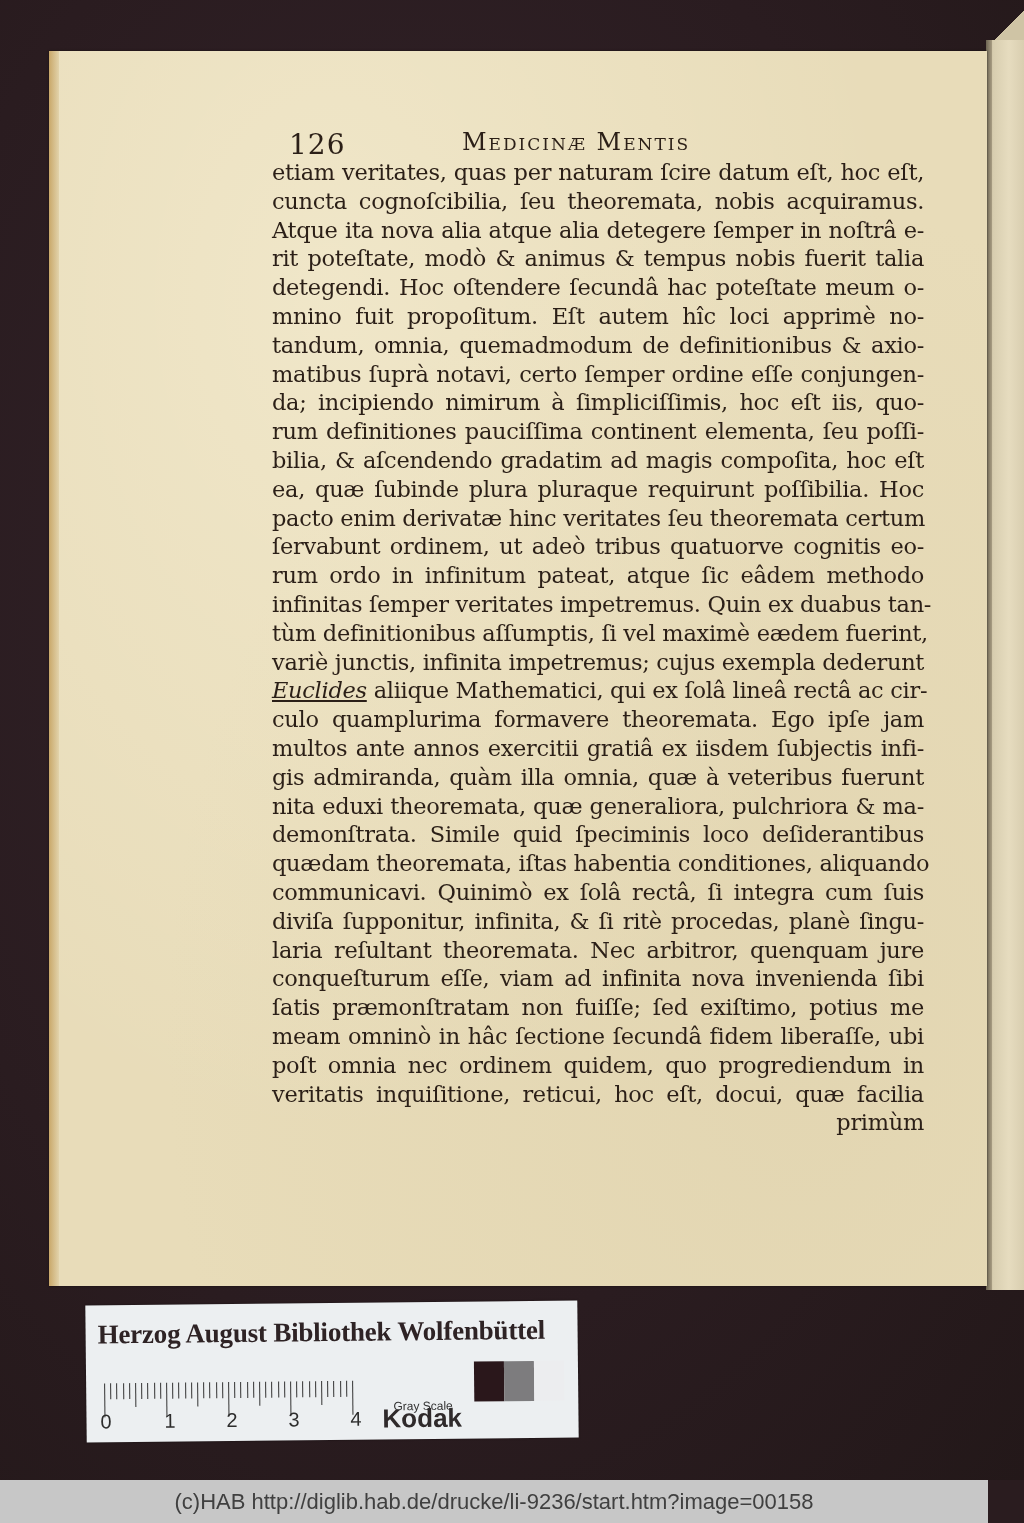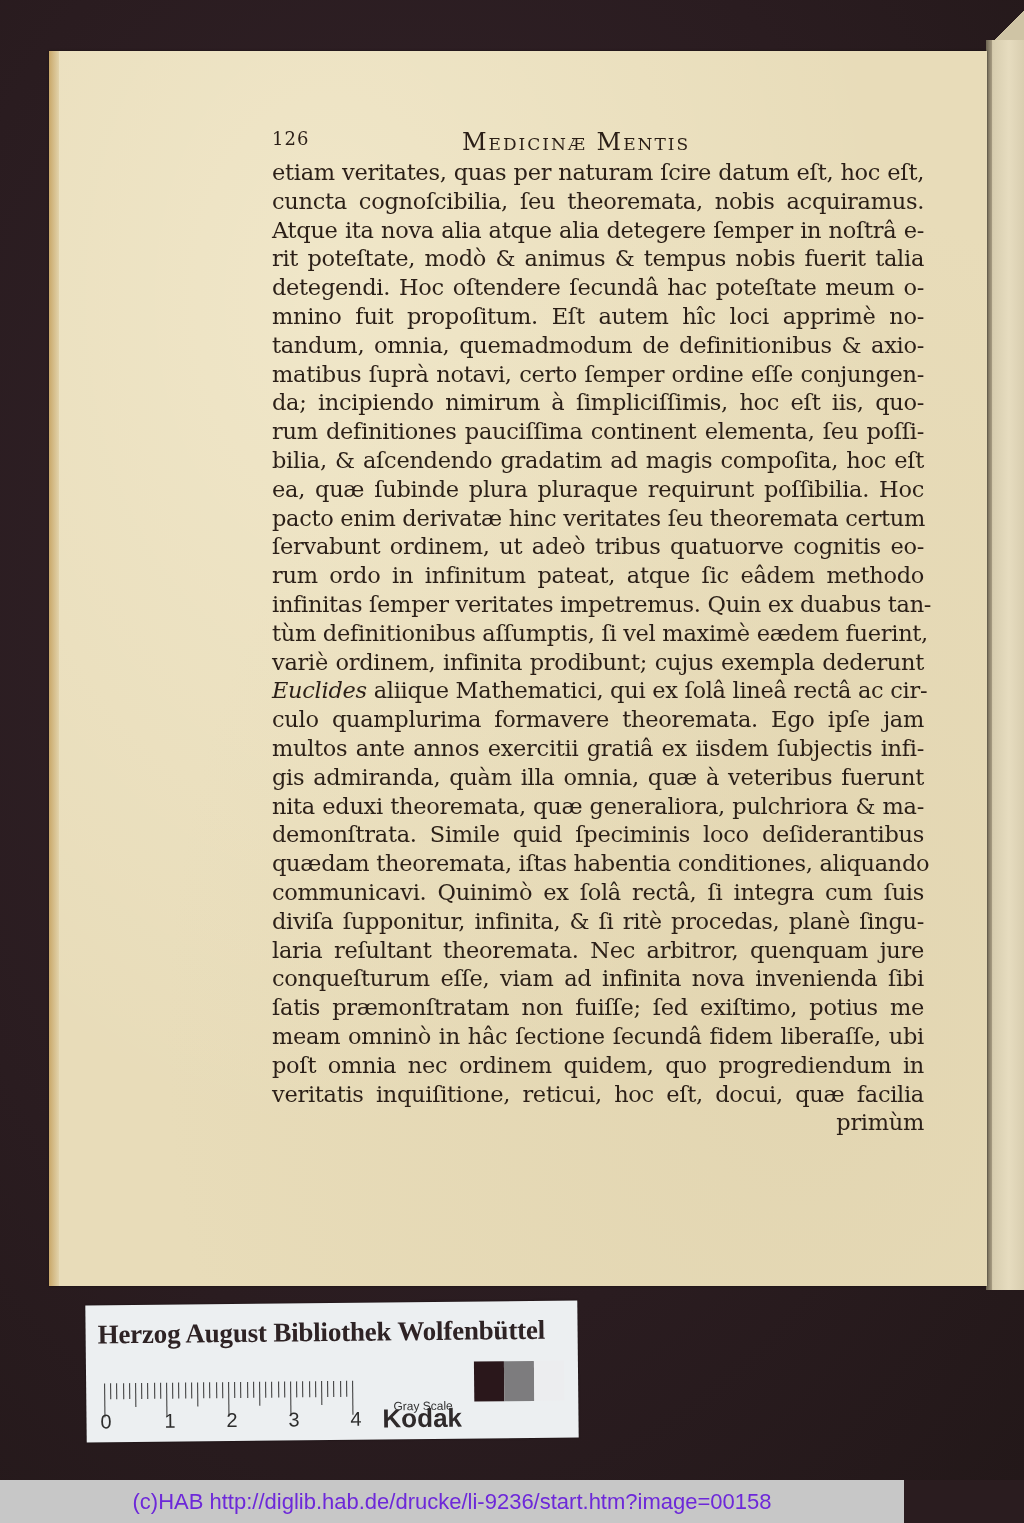--- a/index.html
+++ b/index.html
@@ -36,32 +36,32 @@
       position: absolute; left: 0; top: 0; width: 10px; height: 100%;
       background: linear-gradient(90deg, #c9a86a, #e2d3ab);
     }
     .text-block {
       position: absolute; left: 272px; top: 128px; width: 652px;
       color: #2b1f17;
     }
     .running-head {
       position: relative; height: 30px; font-size: 22px; letter-spacing: 1px;
     }
-    .running-head .folio { position: absolute; left: 0; top: 0; font-size: 18px; }
+    .running-head .folio { position: absolute; left: 17px; top: 0; font-size: 28px; }
     .running-head .title {
       position: absolute; left: 190px; top: 0; font-variant: small-caps;
       font-size: 24px; letter-spacing: 2px;
     }
     .line {
       display: block; height: 28.8px; line-height: 28.8px;
       font-size: 22.5px; white-space: nowrap; text-align: justify;
       text-align-last: justify; letter-spacing: -0.3px;
     }
     .line.last { text-align: center; text-align-last: right; }
-    .line em { font-style: italic; }
+    .line em { font-style: italic; text-decoration: underline; }
     .card {
       position: absolute; left: 86px; top: 1303px; width: 492px; height: 137px;
       background: #eceff1; transform: rotate(-0.6deg);
       box-shadow: 0 0 2px rgba(0,0,0,0.5);
     }
     .card .inst {
       position: absolute; left: 12px; top: 14px;
       font-family: "Liberation Serif", serif; font-weight: bold;
       font-size: 27px; color: #2e2325; letter-spacing: -0.2px;
     }
@@ -82,23 +82,23 @@
     }
     .card .grayscale-label {
       position: absolute; left: 307px; top: 97px;
       font-family: Liberation Sans, sans-serif; font-size: 12px; color: #333;
     }
     .card .swatches {
       position: absolute; left: 388px; top: 60px; height: 40px; display: flex;
     }
     .card .swatch { width: 30px; height: 40px; }
     .footer {
-      position: absolute; left: 0; top: 1480px; width: 904px; height: 43px;
+      position: absolute; left: 0; top: 1480px; width: 988px; height: 43px;
       background: #c7c7c7;
-      font-family: "Liberation Sans", sans-serif; font-size: 22px; color: #6d28d9;
+      font-family: "Liberation Sans", sans-serif; font-size: 22px; color: #404040;
       text-align: center; line-height: 43px;
     }
   </style>
 </head>
 <body>
 
 <div class="backdrop"></div>
 <div class="next-page-top"></div>
 <div class="next-page">
     <div class="fold"></div>
@@ -124,21 +124,21 @@
     <span class="line">matibus ſuprà notavi, certo ſemper ordine eſſe conjungen-</span>
     <span class="line">da; incipiendo nimirum à ſimpliciſſimis, hoc eſt iis, quo-</span>
     <span class="line">rum definitiones pauciſſima continent elementa, ſeu poſſi-</span>
     <span class="line">bilia, &amp; aſcendendo gradatim ad magis compoſita, hoc eſt</span>
     <span class="line">ea, quæ ſubinde plura pluraque requirunt poſſibilia.   Hoc</span>
     <span class="line">pacto enim derivatæ hinc veritates ſeu theoremata certum</span>
     <span class="line">ſervabunt ordinem, ut adeò tribus quatuorve cognitis eo-</span>
     <span class="line">rum ordo in infinitum pateat, atque ſic eâdem methodo</span>
     <span class="line">infinitas ſemper veritates impetremus. Quin ex duabus tan-</span>
     <span class="line">tùm definitionibus aſſumptis, ſi vel maximè eædem fuerint,</span>
-    <span class="line">variè ordinem, infinita prodibunt; cujus exempla dederunt</span>
+    <span class="line">variè junctis, infinita impetremus; cujus exempla dederunt</span>
     <span class="line"><em>Euclides</em> <span>aliique Mathematici, qui ex ſolâ lineâ rectâ ac cir-</span></span>
     <span class="line">culo quamplurima formavere theoremata.   Ego ipſe jam</span>
     <span class="line">multos ante annos exercitii gratiâ ex iisdem ſubjectis infi-</span>
     <span class="line">gis admiranda, quàm illa omnia, quæ à veteribus fuerunt</span>
     <span class="line">nita eduxi theoremata, quæ generaliora, pulchriora &amp; ma-</span>
     <span class="line">demonſtrata.   Simile quid ſpeciminis loco deſiderantibus</span>
     <span class="line">quædam theoremata, iſtas habentia conditiones, aliquando</span>
     <span class="line">communicavi.   Quinimò ex ſolâ rectâ, ſi integra cum ſuis</span>
     <span class="line">diviſa ſupponitur, infinita, &amp; ſi ritè procedas, planè ſingu-</span>
     <span class="line">laria reſultant theoremata.   Nec arbitror, quenquam jure</span>

